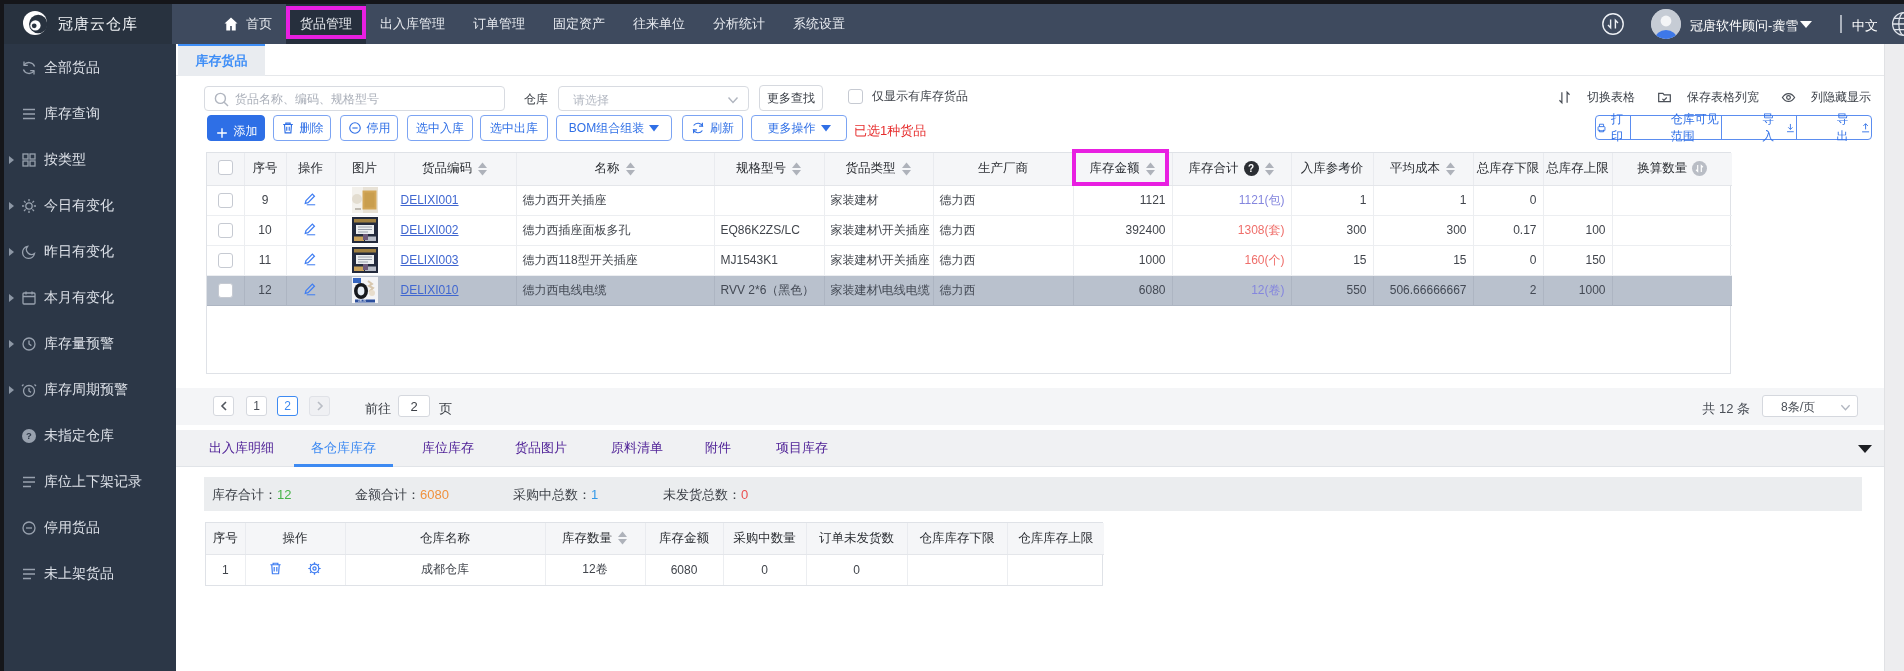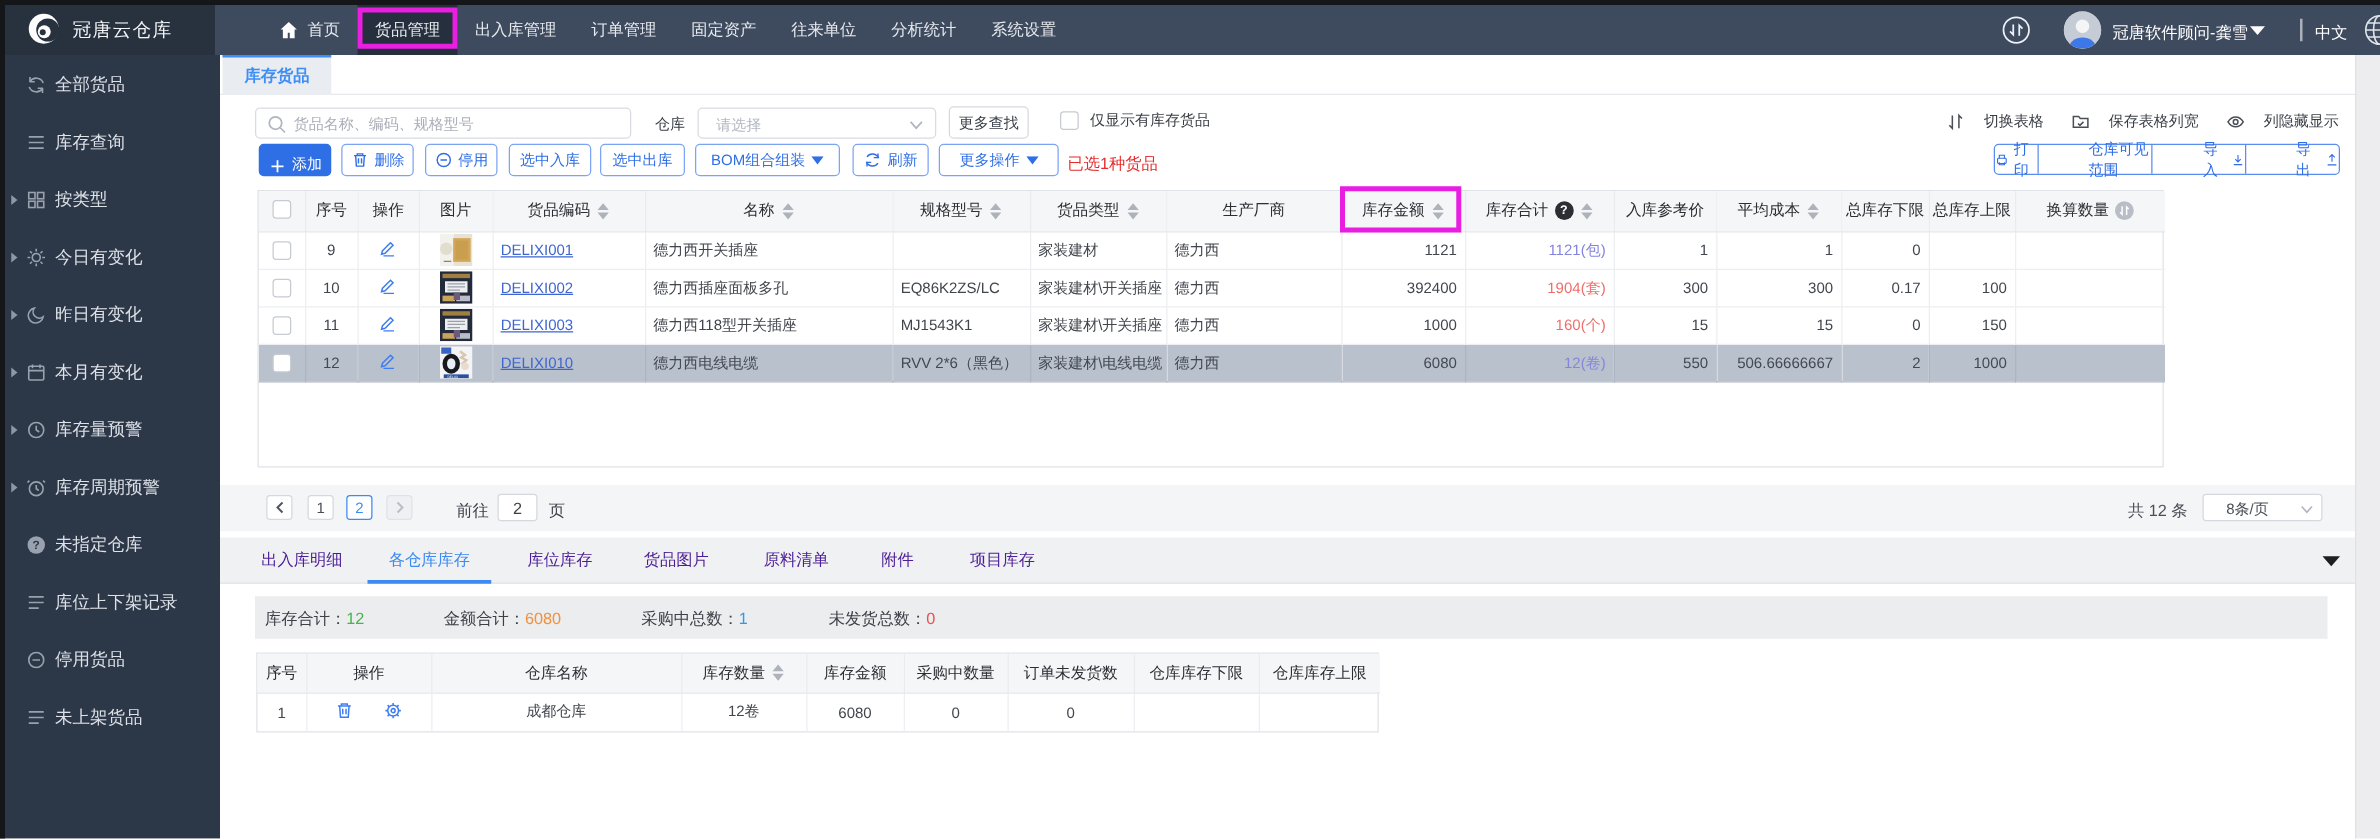--- a/index.html
+++ b/index.html
@@ -632,21 +632,21 @@
                   <rect x="2" y="19.5" width="10" height="4.5" fill="#caa35c"></rect>
                   <rect x="13" y="19.5" width="11" height="4.5" fill="#b9bdc8"></rect>
                   <rect x="11" y="17" width="5" height="6" fill="#6d5a7a"></rect>
                 </svg></td>
               <td><span class="code-link">DELIXI002</span></td>
               <td>德力西插座面板多孔</td>
               <td>EQ86K2ZS/LC</td>
               <td>家装建材\开关插座</td>
               <td>德力西</td>
               <td class="r">392400</td>
-              <td class="r"><span style="color:#ef6e6a">1904(套)</span></td>
+              <td class="r"><span style="color:#ef6e6a">1308(套)</span></td>
               <td class="r">300</td>
               <td class="r">300</td>
               <td class="r">0.17</td>
               <td class="r">100</td>
               <td class="r"></td>
             </tr>
             <tr>
               <td class="c"><span class="cbx" style="display:inline-block;vertical-align:middle"></span></td>
               <td class="c">11</td>
               <td class="c"><span class="pencil-icon">

